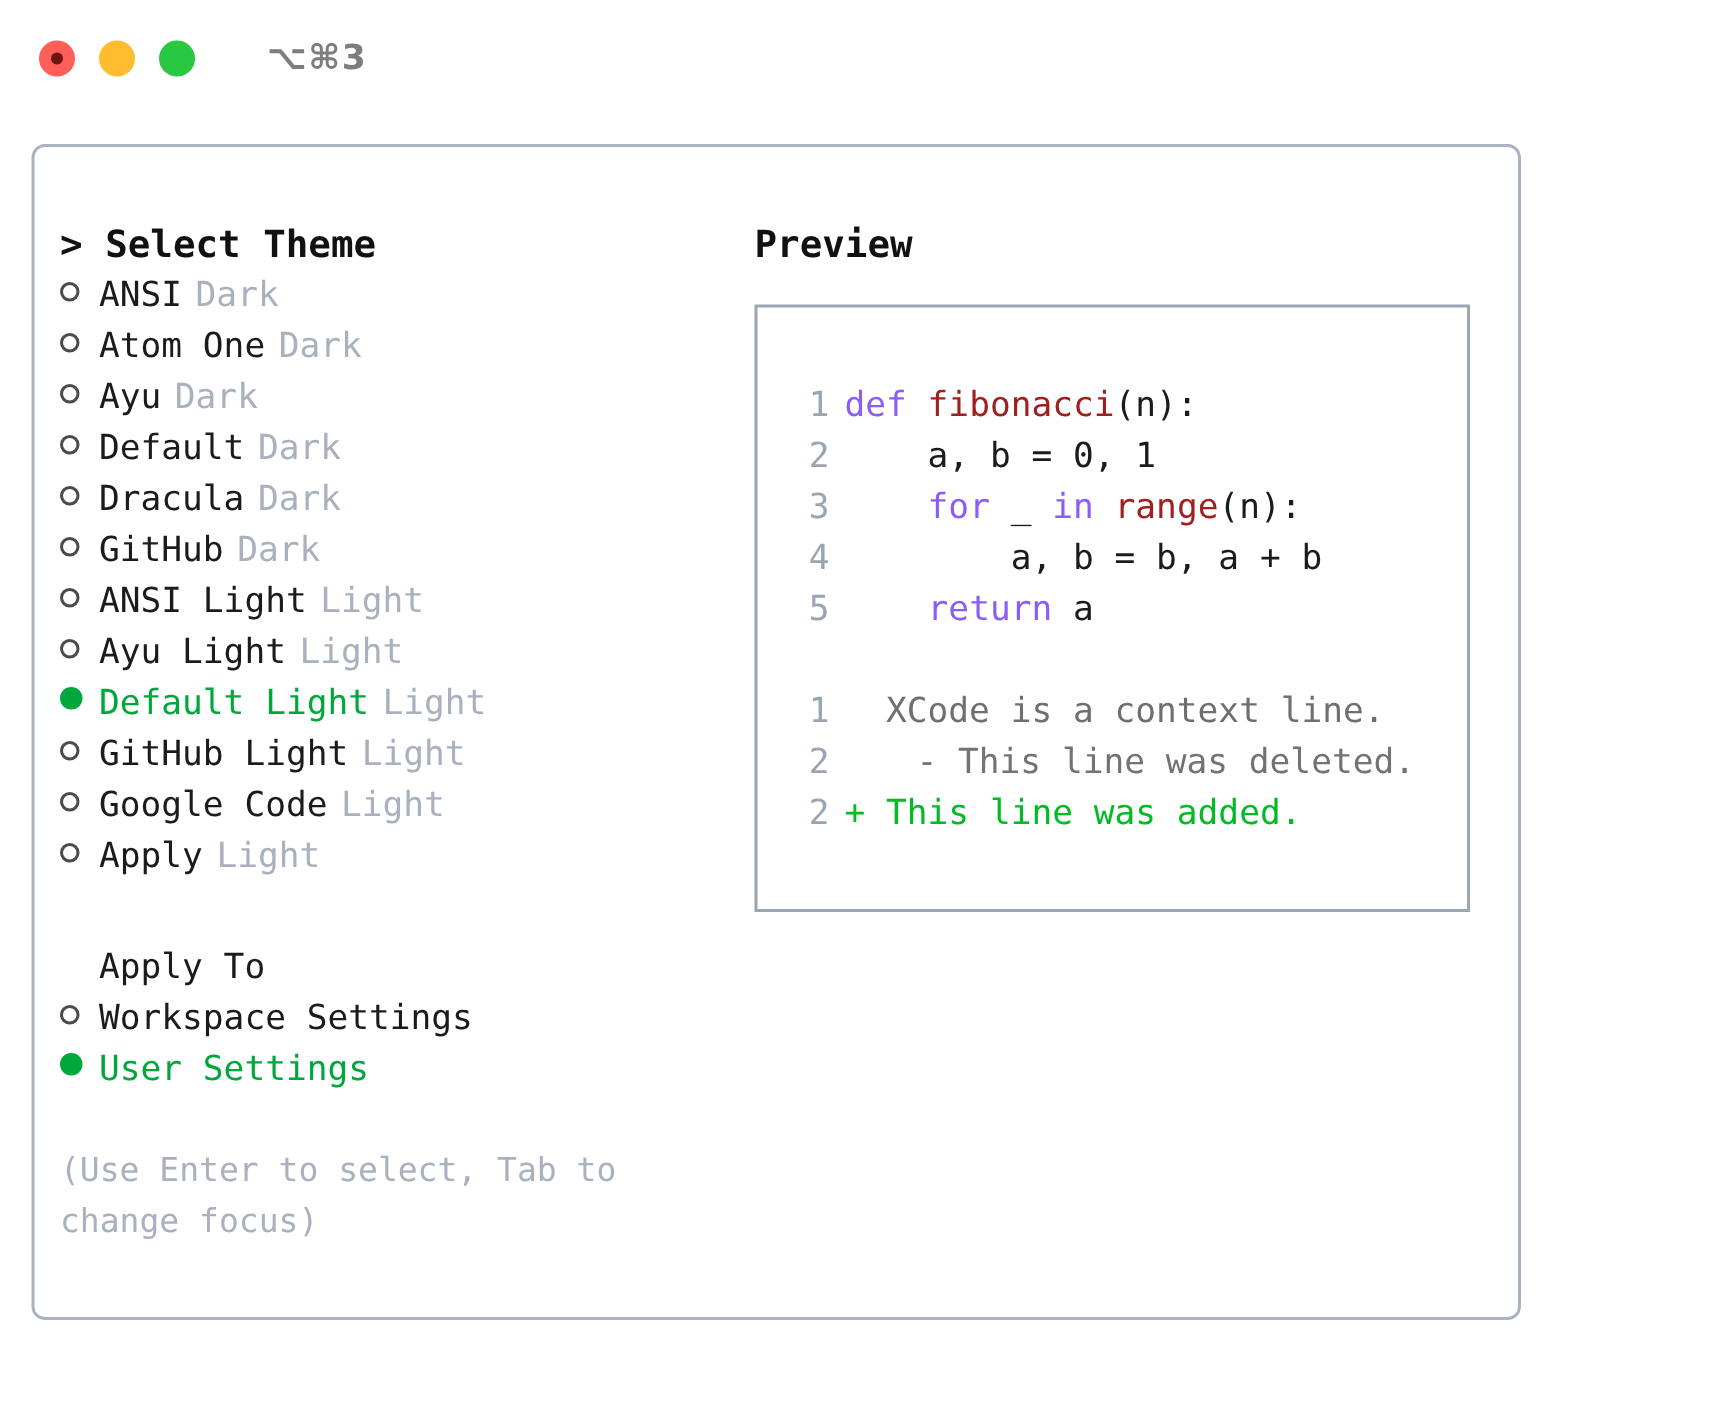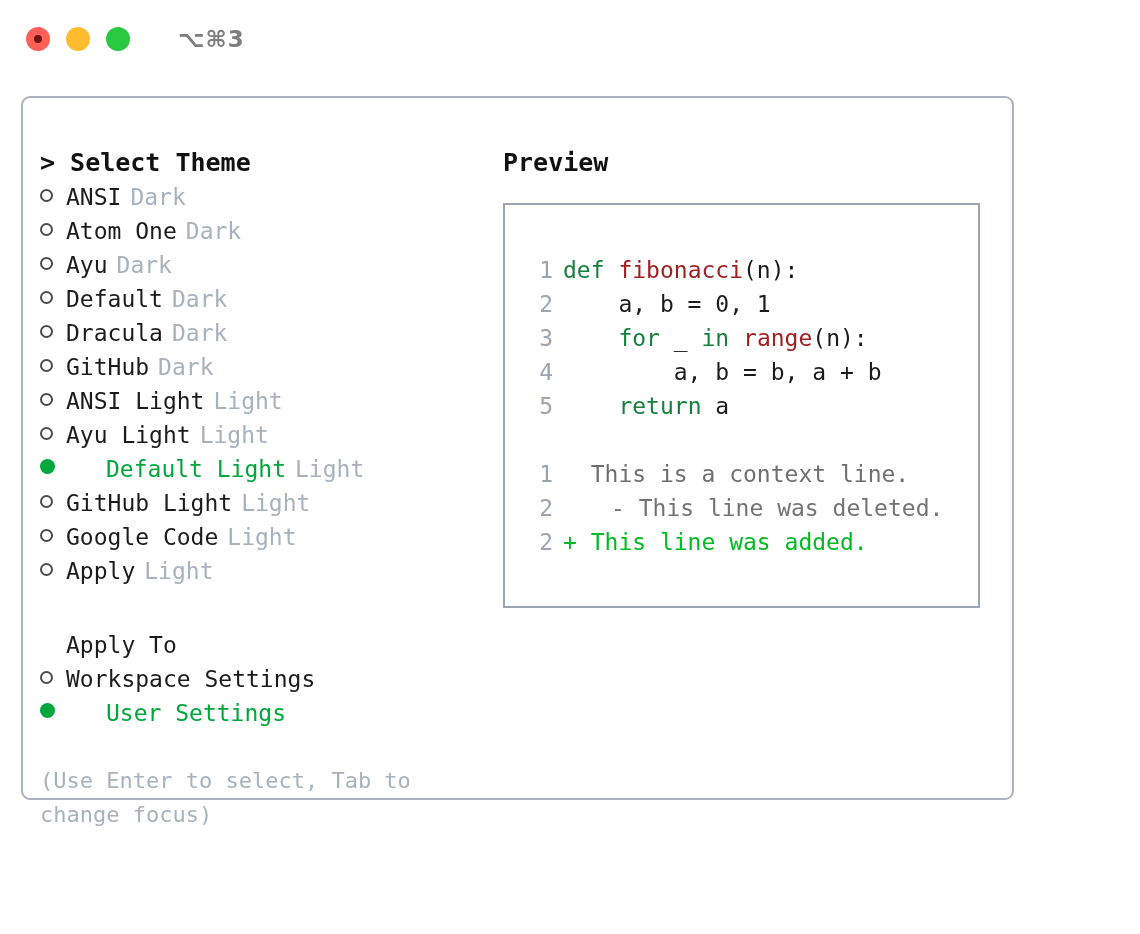--- a/index.html
+++ b/index.html
@@ -65,21 +65,21 @@
     letter-spacing: 1px;
     font-family: "DejaVu Sans", "Liberation Sans", sans-serif;
   }
 
   
   .panel {
     position: absolute;
     left: 21px;
     top: 96px;
     width: 993px;
-    height: 704px;
+    height: 784px;
     border: 2px solid #aab3c0;
     border-radius: 9px;
     box-sizing: border-box;
     background: #ffffff;
   }
 
   .columns {
     position: absolute;
     left: 0; top: 0;
     width: 100%; height: 100%;
@@ -132,21 +132,20 @@
     border-radius: 50%;
     background: #00a83c;
     display: block;
   }
   .opt-label {
     color: #1b1b1b;
     text-align: center;
   }
   .opt-label.selected {
     color: #00a83c;
-    margin-left: 40px;
   }
   .opt-tag {
     color: #a8b1bd;
     padding-left: 9px;
   }
   .spacer-sm { height: 34px; }
   .spacer-md { height: 40px; }
 
   .apply-title {
     padding-left: 26px;
@@ -189,21 +188,21 @@
   }
   .ln {
     color: #9aa5b4;
     width: 30px;
     flex: 0 0 30px;
     text-align: right;
     padding-right: 10px;
     box-sizing: content-box;
   }
   .code-body { color: #1b1b1b; white-space: pre; }
-  .kw   { color: #15803d; margin-top: 28px; }
+  .kw   { color: #8b5cf6; margin-top: 28px; }
   .fn   { color: #a02020; text-align: right; }
   .pl   { color: #1b1b1b; }
   .gap-line { height: 34px; }
   .diff-ctx { color: #6f6f6f; }
   .diff-del { color: #737373; margin-left: 48px; }
   .diff-add { color: #00bb22; }
 </style>
 </head>
 <body>
 
@@ -255,21 +254,21 @@
         <div class="preview-box">
           <div id="code-block">
               <div class="code-line"><span class="ln">1</span><span class="code-body"><span class="kw">def </span><span class="fn">fibonacci</span><span class="pl">(n):</span></span></div>
               <div class="code-line"><span class="ln">2</span><span class="code-body"><span class="pl">    a, b = 0, 1</span></span></div>
               <div class="code-line"><span class="ln">3</span><span class="code-body"><span class="pl">    </span><span class="kw">for</span><span class="pl"> _ </span><span class="kw">in</span><span class="pl"> </span><span class="fn">range</span><span class="pl">(n):</span></span></div>
               <div class="code-line"><span class="ln">4</span><span class="code-body"><span class="pl">        a, b = b, a + b</span></span></div>
               <div class="code-line"><span class="ln">5</span><span class="code-body"><span class="pl">    </span><span class="kw">return</span><span class="pl"> a</span></span></div>
             </div>
           <div class="gap-line"></div>
           <div id="diff-block">
-              <div class="code-line"><span class="ln">1</span><span class="code-body diff-ctx">  This is a context line.</span></div>
+              <div class="code-line"><span class="ln">1</span><span class="code-body diff-ctx">  XCode is a context line.</span></div>
               <div class="code-line"><span class="ln">2</span><span class="code-body diff-del">- This line was deleted.</span></div>
               <div class="code-line"><span class="ln">2</span><span class="code-body diff-add">+ This line was added.</span></div>
             </div>
         </div>
       </div>
 
     </div>
   </div>
 </div>
 

